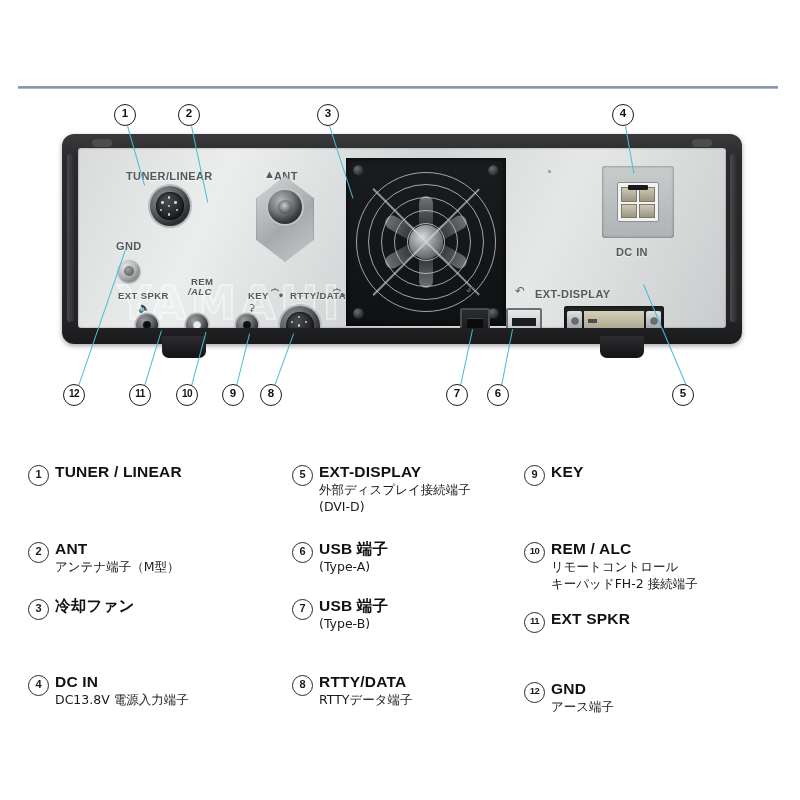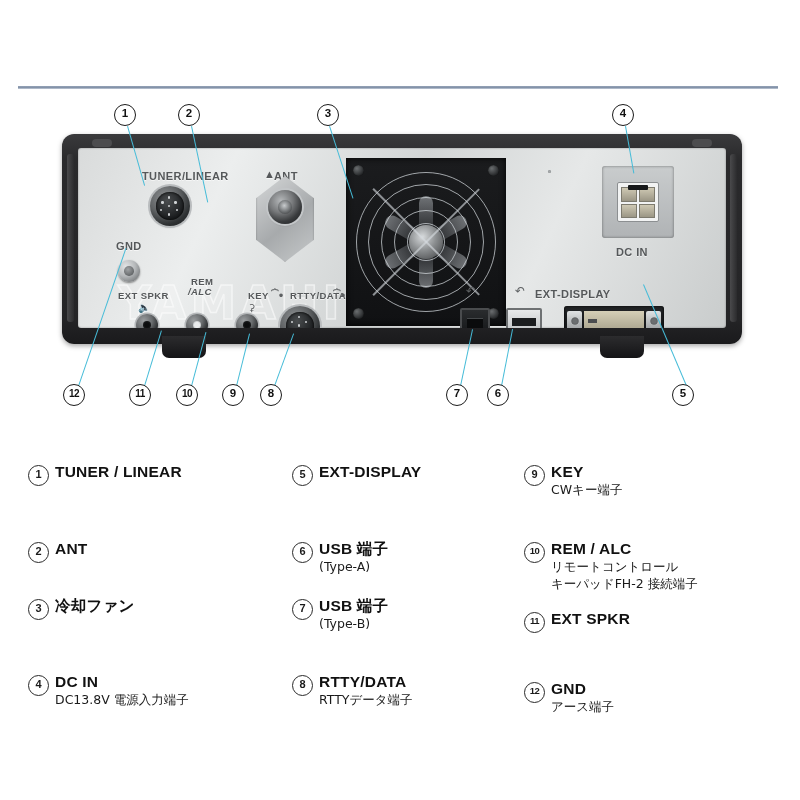--- a/index.html
+++ b/index.html
@@ -237,21 +237,21 @@
     <div class="chassis">
       <div class="topbolt" style="left:30px;"></div>
       <div class="topbolt" style="right:30px;"></div>
       <div class="rail l"></div>
       <div class="rail r"></div>
 
       <div class="chassis-inner">
 
         <div class="watermark">YAMAHIRO</div>
 
-        <div class="plabel" style="left:64px;top:22px;font-size:11px;">TUNER/LINEAR</div>
+        <div class="plabel" style="left:48px;top:22px;font-size:11px;">TUNER/LINEAR</div>
         <div class="plabel" style="left:196px;top:22px;font-size:11px;">ANT</div>
         <div class="plabel" style="left:186px;top:20px;font-size:11px;">▲</div>
         <div class="plabel" style="left:38px;top:92px;font-size:11px;">GND</div>
 
         <div class="plabel" style="left:40px;top:142px;">EXT SPKR</div>
         <div class="plabel" style="left:60px;top:154px;font-size:10px;">🔈</div>
         <div class="plabel" style="left:113px;top:128px;">REM</div>
         <div class="plabel" style="left:110px;top:138px;font-style:italic;">/ALC</div>
         <div class="plabel" style="left:170px;top:142px;">KEY</div>
         <div class="plabel" style="left:170px;top:154px;font-size:10px;">⚳</div>
@@ -415,20 +415,21 @@
       <div class="item" style="top:8px;left:0;right:0;">
         <div class="inum">1</div>
         <div class="itxt">
           <div class="ititle">TUNER / LINEAR</div>
         </div>
       </div>
       <div class="item" style="top:85px;left:0;right:0;">
         <div class="inum">2</div>
         <div class="itxt">
           <div class="ititle">ANT</div>
+          <div class="idesc">アンテナ端子（M型）</div>
         </div>
       </div>
       <div class="item" style="top:142px;left:0;right:0;">
         <div class="inum">3</div>
         <div class="itxt">
           <div class="ititle">冷却ファン</div>
           <div class="idesc"></div>
         </div>
       </div>
       <div class="item" style="top:218px;left:0;right:0;">
@@ -438,20 +439,21 @@
           <div class="idesc">DC13.8V 電源入力端子</div>
         </div>
       </div>
     </div>
 
     <div class="col c2">
       <div class="item" style="top:8px;left:0;right:0;">
         <div class="inum">5</div>
         <div class="itxt">
           <div class="ititle">EXT-DISPLAY</div>
+          <div class="idesc">外部ディスプレイ接続端子<br>(DVI-D)</div>
         </div>
       </div>
       <div class="item" style="top:85px;left:0;right:0;">
         <div class="inum">6</div>
         <div class="itxt">
           <div class="ititle">USB 端子</div>
           <div class="idesc">(Type-A)</div>
         </div>
       </div>
       <div class="item" style="top:142px;left:0;right:0;">
@@ -468,21 +470,20 @@
           <div class="idesc">RTTYデータ端子</div>
         </div>
       </div>
     </div>
 
     <div class="col c3">
       <div class="item" style="top:8px;left:0;right:0;">
         <div class="inum">9</div>
         <div class="itxt">
           <div class="ititle">KEY</div>
-          <div class="idesc">CWキー端子</div>
         </div>
       </div>
       <div class="item" style="top:85px;left:0;right:0;">
         <div class="inum two">10</div>
         <div class="itxt">
           <div class="ititle">REM / ALC</div>
           <div class="idesc">リモートコントロール<br>キーパッドFH-2 接続端子</div>
         </div>
       </div>
       <div class="item" style="top:155px;left:0;right:0;">

